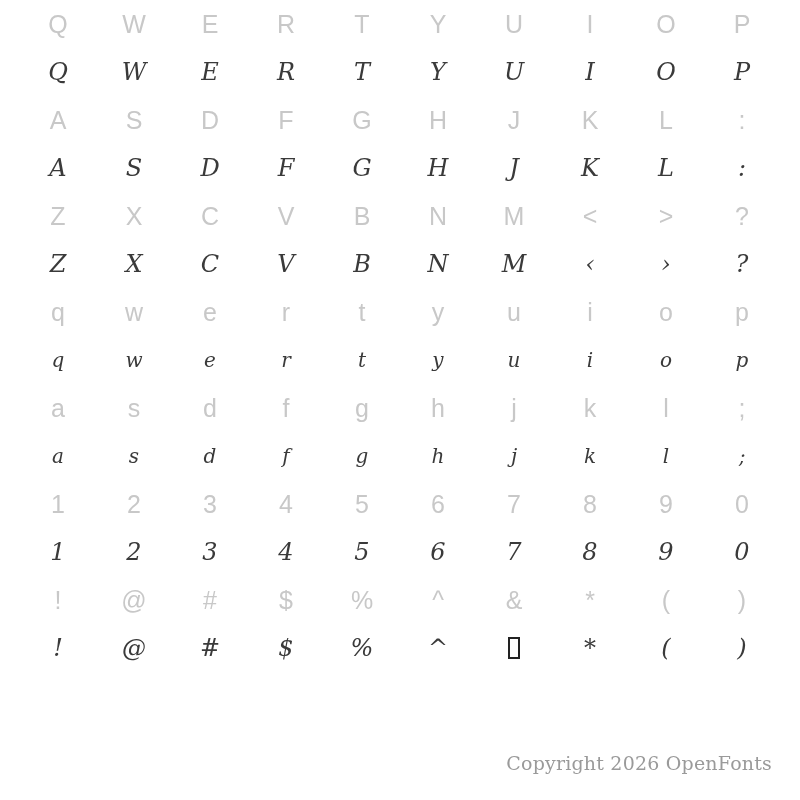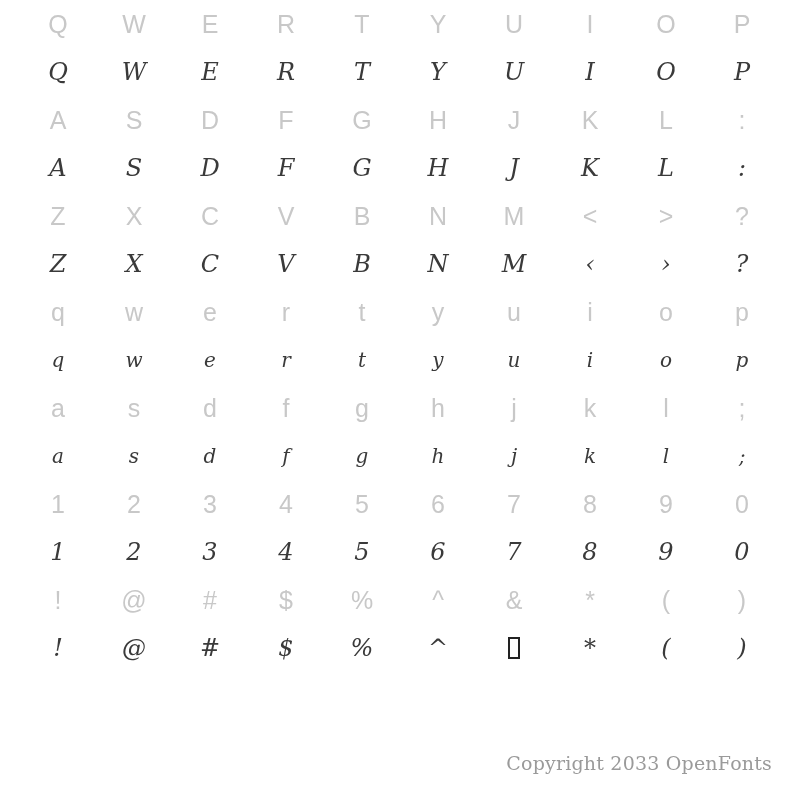--- a/index.html
+++ b/index.html
@@ -86,14 +86,14 @@
       <div class="row row-spec small"><div class="cell">q</div><div class="cell">w</div><div class="cell">e</div><div class="cell">r</div><div class="cell">t</div><div class="cell">y</div><div class="cell">u</div><div class="cell">i</div><div class="cell">o</div><div class="cell">p</div></div>
       <div class="row row-ref"><div class="cell">a</div><div class="cell">s</div><div class="cell">d</div><div class="cell">f</div><div class="cell">g</div><div class="cell">h</div><div class="cell">j</div><div class="cell">k</div><div class="cell">l</div><div class="cell">;</div></div>
       <div class="row row-spec small"><div class="cell">a</div><div class="cell">s</div><div class="cell">d</div><div class="cell">f</div><div class="cell">g</div><div class="cell">h</div><div class="cell">j</div><div class="cell">k</div><div class="cell">l</div><div class="cell">;</div></div>
       <div class="row row-ref"><div class="cell">1</div><div class="cell">2</div><div class="cell">3</div><div class="cell">4</div><div class="cell">5</div><div class="cell">6</div><div class="cell">7</div><div class="cell">8</div><div class="cell">9</div><div class="cell">0</div></div>
       <div class="row row-spec"><div class="cell">1</div><div class="cell">2</div><div class="cell">3</div><div class="cell">4</div><div class="cell">5</div><div class="cell">6</div><div class="cell">7</div><div class="cell">8</div><div class="cell">9</div><div class="cell">0</div></div>
       <div class="row row-ref"><div class="cell">!</div><div class="cell">@</div><div class="cell">#</div><div class="cell">$</div><div class="cell">%</div><div class="cell">^</div><div class="cell">&amp;</div><div class="cell">*</div><div class="cell">(</div><div class="cell">)</div></div>
       <div class="row row-spec"><div class="cell">!</div><div class="cell">@</div><div class="cell">#</div><div class="cell">$</div><div class="cell">%</div><div class="cell">^</div><div class="cell">
           <span class="box-glyph"></span>
         </div><div class="cell">*</div><div class="cell">(</div><div class="cell">)</div></div>
     </div>
-  <div id="footer">Copyright 2033 OpenFonts</div>
+  <div id="footer">Copyright 2026 OpenFonts</div>
 </div>
 
 </body></html>

